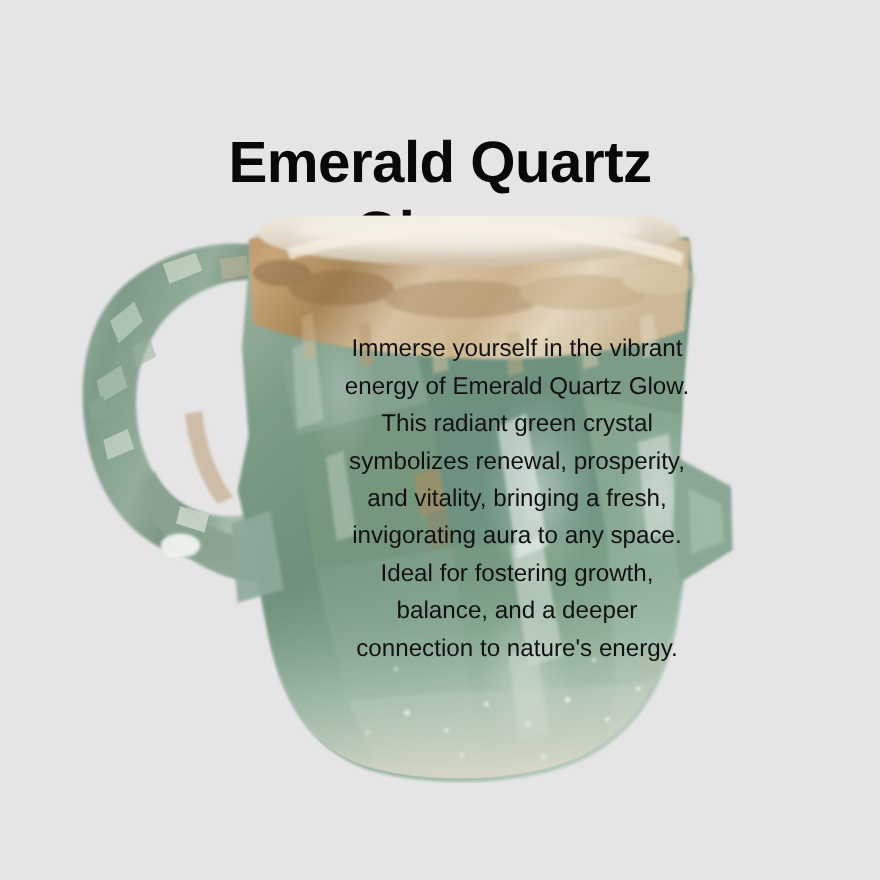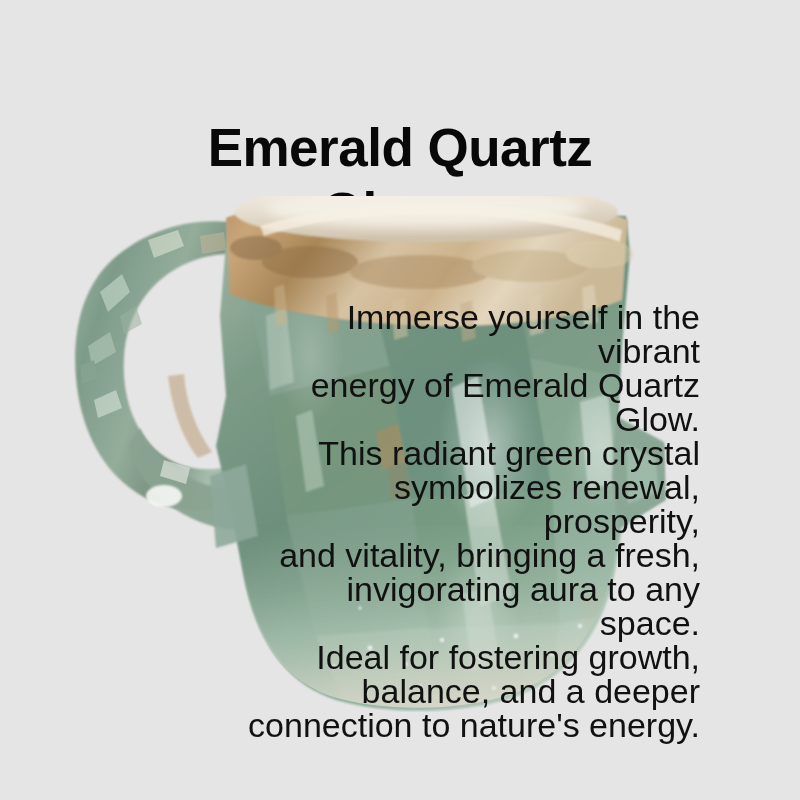--- a/index.html
+++ b/index.html
@@ -49,22 +49,22 @@
     z-index: 5;
   }
   #mug-photo svg { display: block; width: 100%; height: 100%; }
 
   
   #product-description {
     position: absolute;
     left: 240px;
     top: 300px;
     width: 460px;
-    text-align: right;
-    font-size: 34px;
+    text-align: center;
+    font-size: 22px;
     line-height: 34px;
     color: #111111;
     z-index: 20;
     white-space: pre-line;
     font-weight: 400;
   }
 </style>
 </head>
 <body>
 

